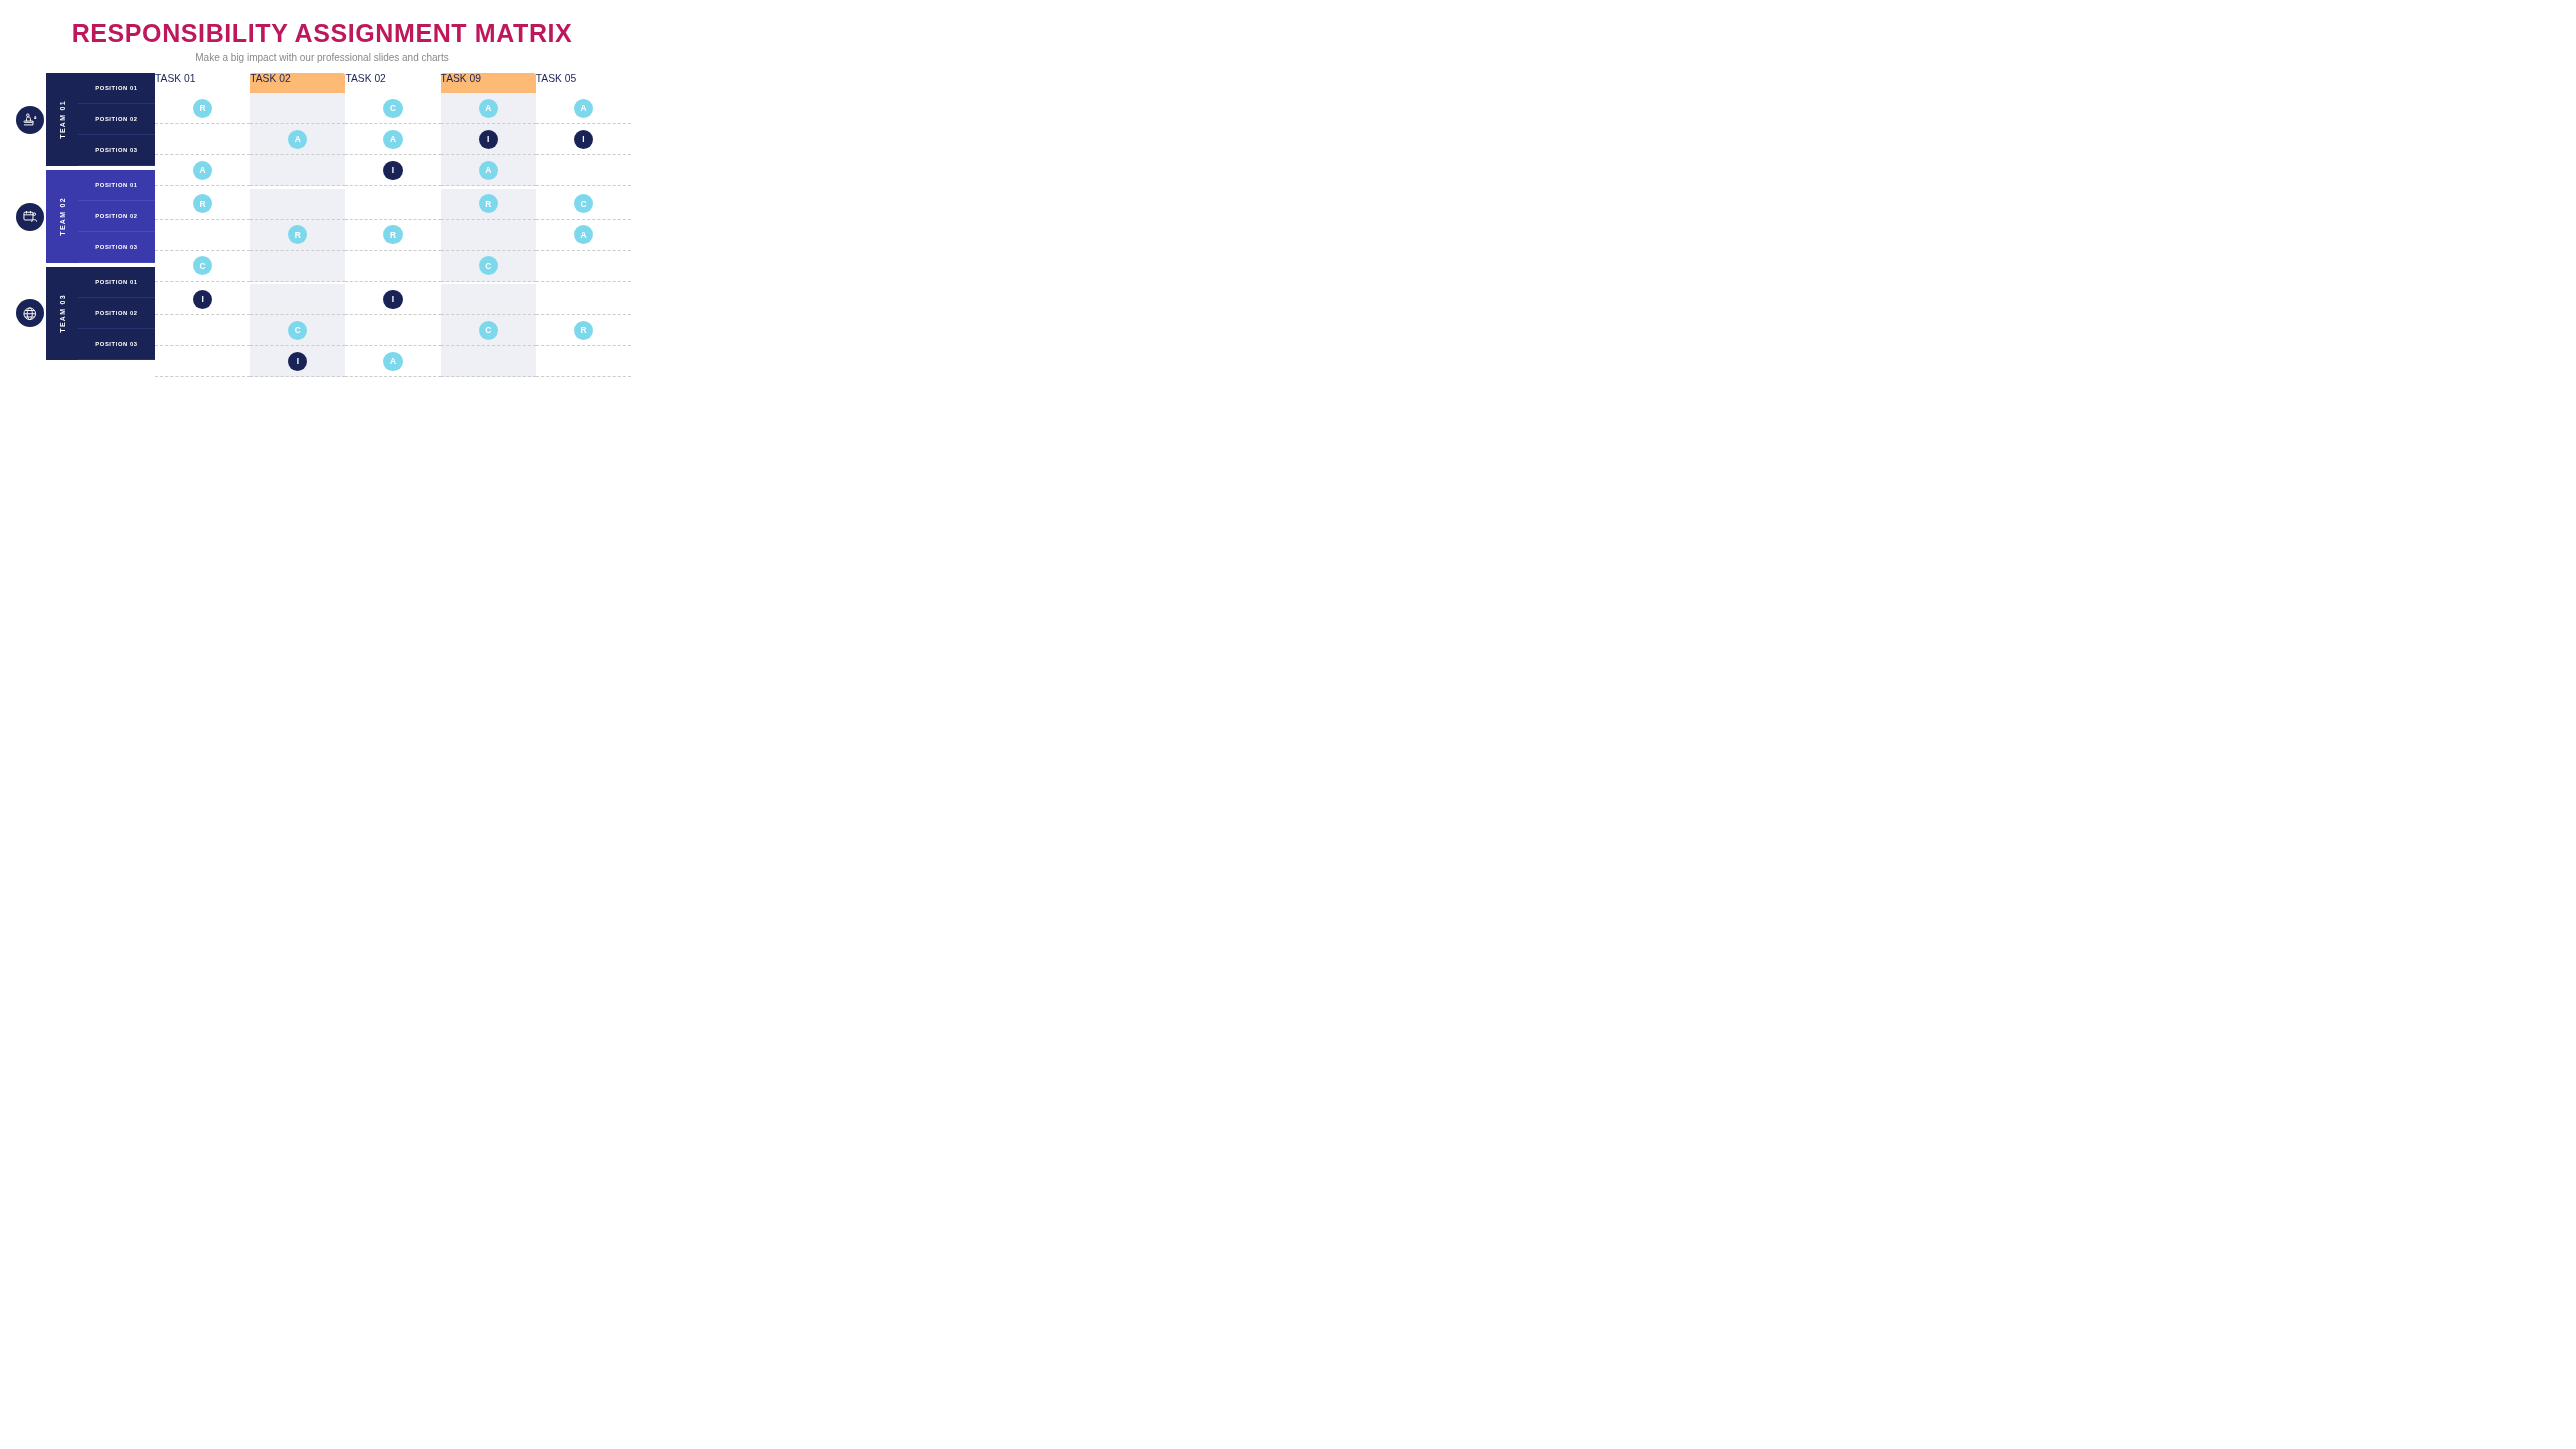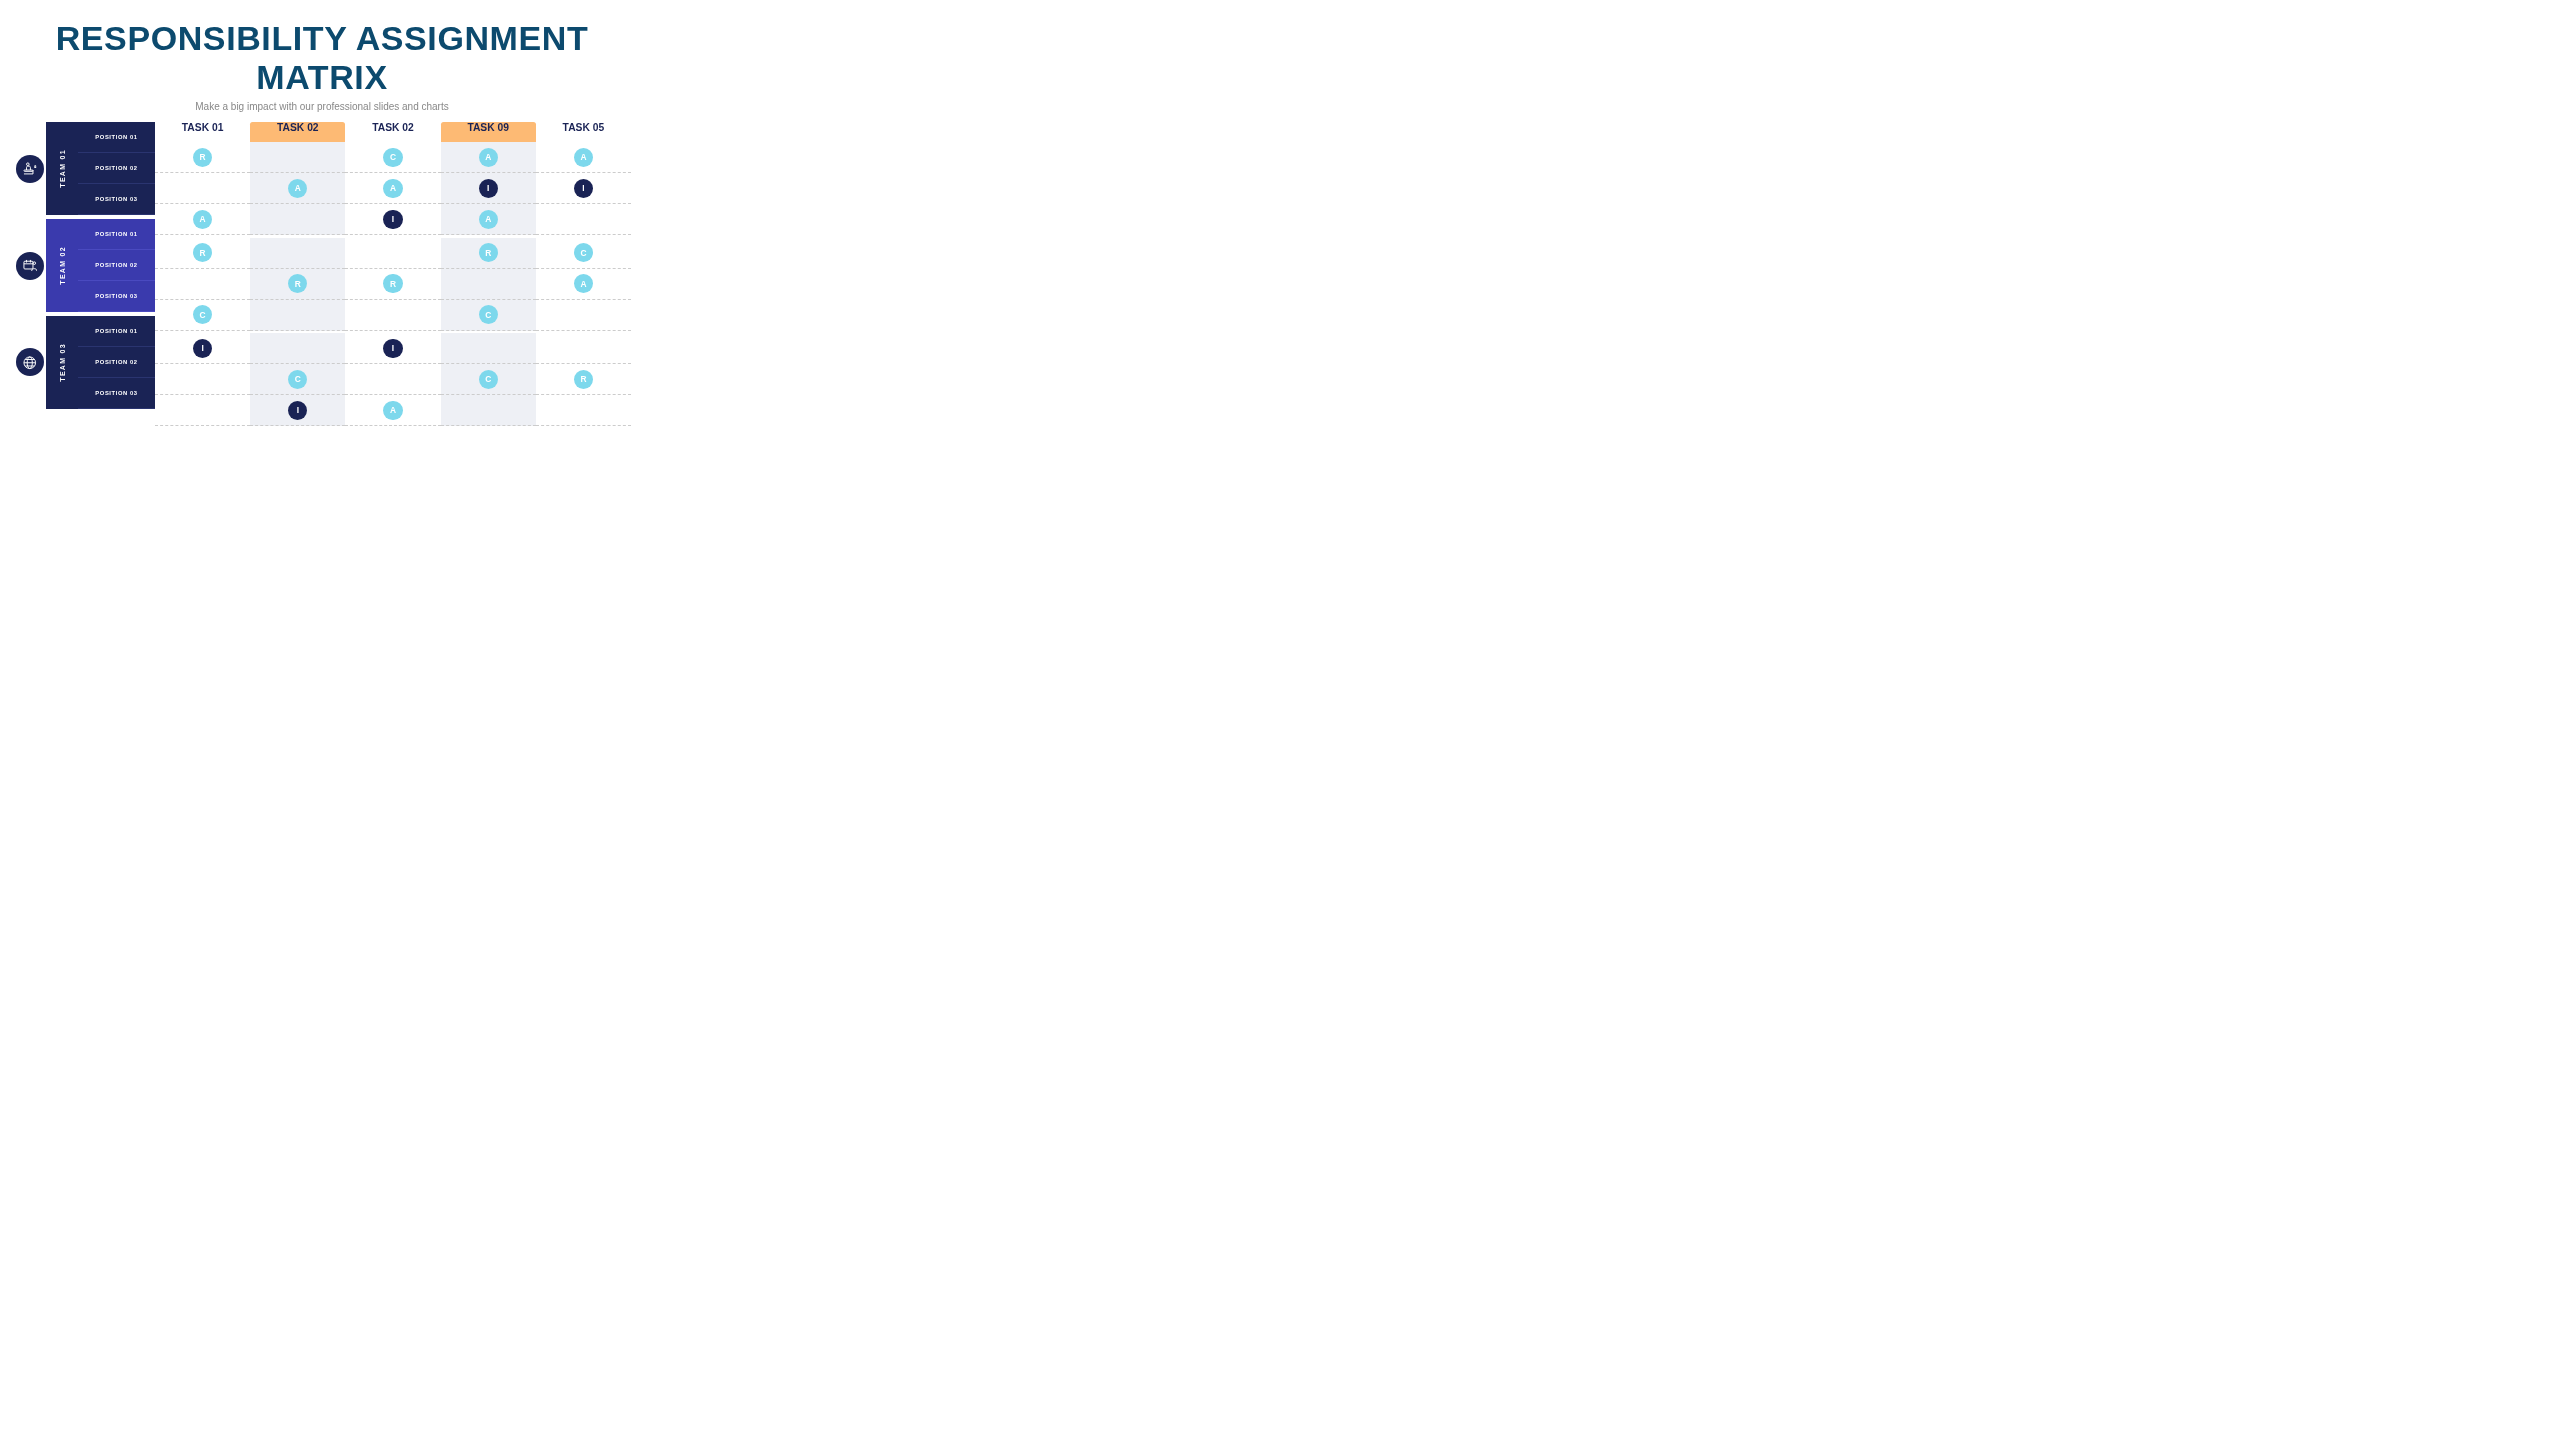--- a/index.html
+++ b/index.html
@@ -8,23 +8,23 @@
       font-family: 'Arial', sans-serif;
       width: 644px;
       min-height: 363px;
       display: flex;
       flex-direction: column;
       align-items: center;
       padding: 19.3px 13px 13px;
     }
 
     .page-title {
-      font-size: 34px;
+      font-size: 25px;
       font-weight: 900;
-      color: #0c4a6e;
+      color: #be185d;
       text-align: center;
       letter-spacing: 0.6px;
       margin-bottom: 3.9px;
     }
 
     .page-subtitle {
       font-size: 10px;
       color: #888;
       text-align: center;
       margin-bottom: 10px;
@@ -125,23 +125,23 @@
     }
 
     .task-headers {
       display: flex;
       flex-direction: row;
       margin-bottom: 0;
     }
 
     .task-header {
       flex: 1;
-      text-align: center;
+      text-align: left;
       font-size: 10.3px;
-      font-weight: 700;
+      font-weight: 400;
       color: #1a2355;
       padding: 0 0 9px 0;
     }
 
     .task-header.shaded {
       background: #fdba74;
       padding-bottom: 9px;
       border-radius: 2.6px 2.6px 0 0;
     }
 

